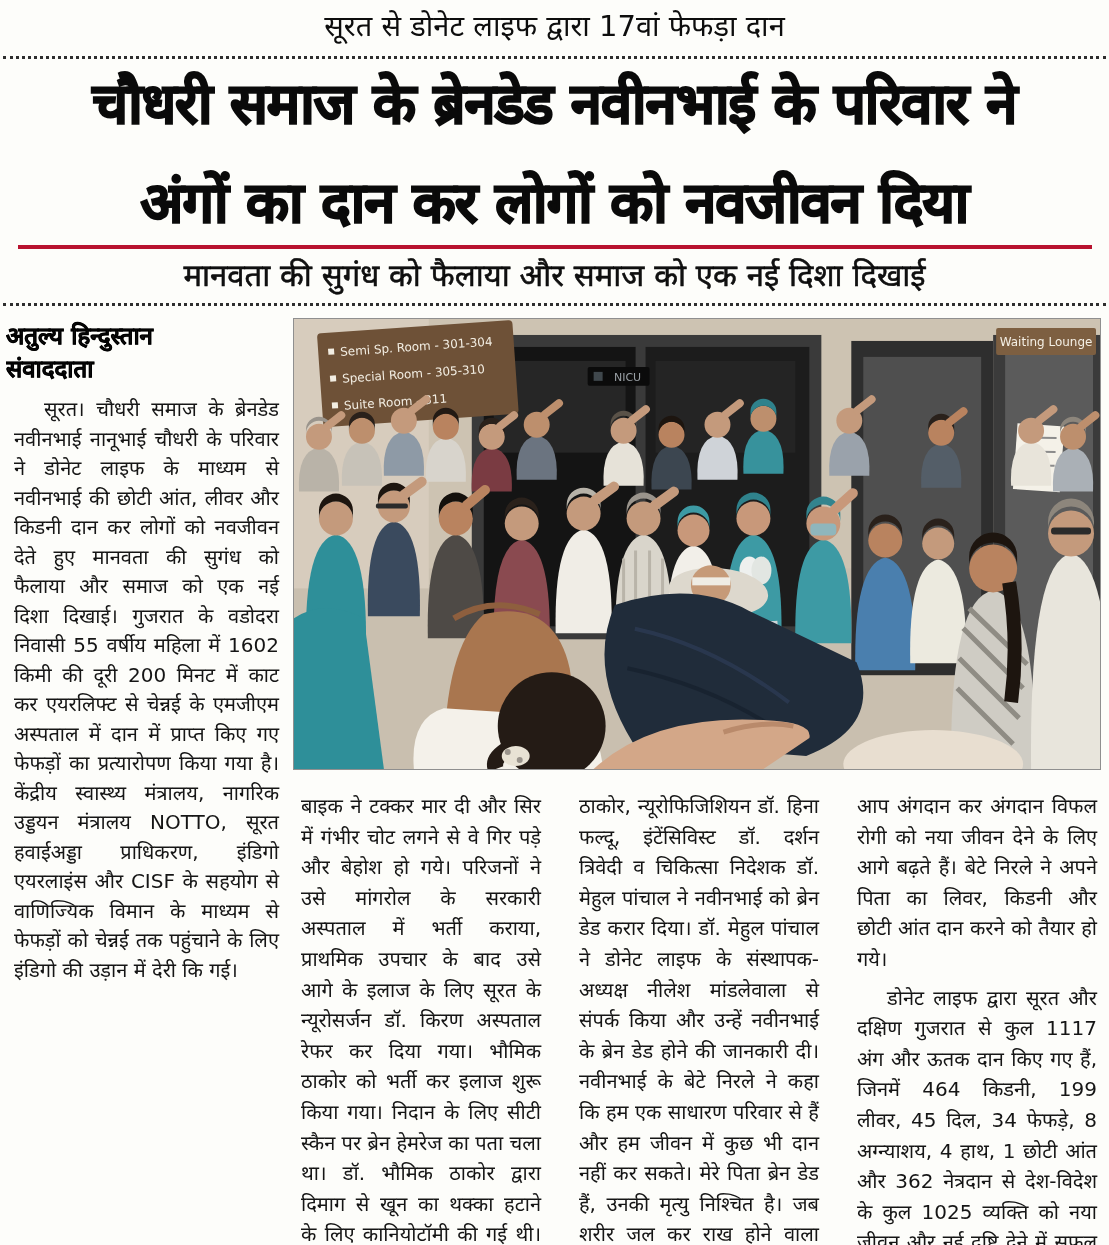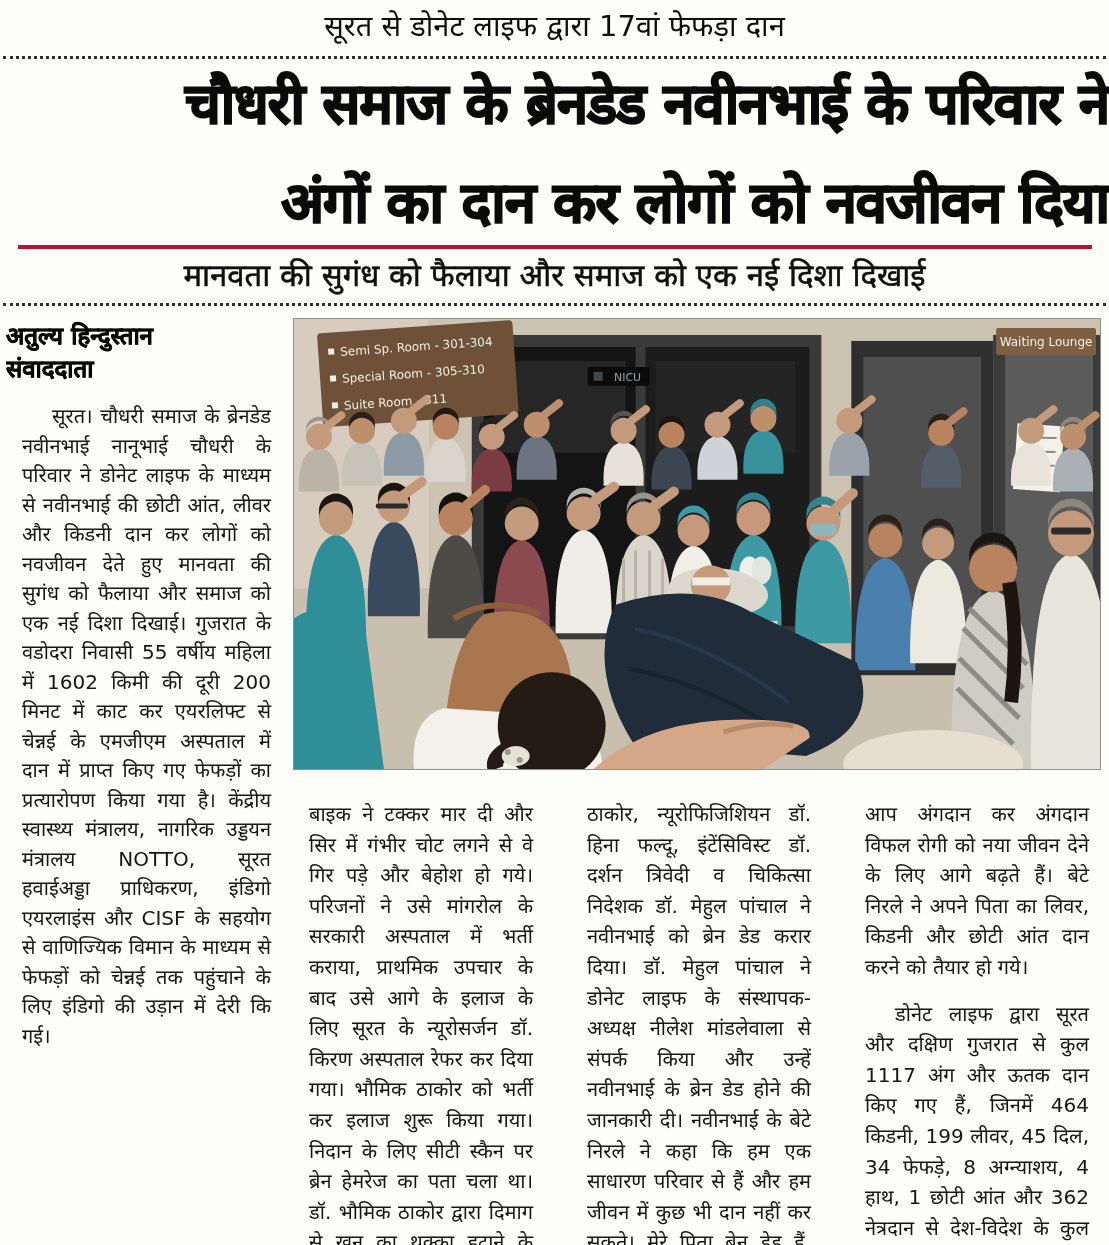--- a/index.html
+++ b/index.html
@@ -9,36 +9,36 @@
     font-family:"DejaVu Sans", sans-serif; color:#111;
   }
   .kicker{
     position:absolute; top:5px; left:0; right:0; text-align:center;
     font-size:29px; font-weight:normal; color:#0d0d0d;
   }
   .dotted-rule{position:absolute; left:3px; right:3px; height:0; border-top:3px dotted #2e2e2e;}
   .dotted-rule.r1{top:56px;}
   .dotted-rule.r2{top:303px;}
   .headline{
-    position:absolute; top:58px; left:0; right:0; text-align:right;
+    position:absolute; top:58px; left:0; right:0; text-align:center;
     font-weight:bold; font-size:56px; line-height:91px; color:#0a0a0a;
     -webkit-text-stroke:1.7px #0a0a0a; letter-spacing:-1px; white-space:nowrap;
   }
   .red-rule{position:absolute; top:245px; left:18px; width:1074px; height:4px; background:#b8122f;}
   .subheadline{
     position:absolute; top:253px; left:0; right:0; text-align:center;
     font-size:31px; font-weight:normal; -webkit-text-stroke:0.5px #000; white-space:nowrap;
   }
   .col1{position:absolute; top:320px; left:6px; width:281px; height:922px; overflow:hidden;}
   .byline{
     text-align:left; font-weight:bold; font-size:24px; line-height:33px;
     margin:0 0 9px 0; -webkit-text-stroke:0.5px #000;
   }
   .body-text{font-size:20px; line-height:29.5px; text-align:justify; color:#151515;}
-  .body-text p{margin:16px;}
+  .body-text p{margin:8px;}
   .body-text p.indent{text-indent:30px;}
   .cols-row .body-text{line-height:30.6px;}
   .photo-frame{
     position:absolute; top:318px; left:293px; width:808px; height:452px;
     border:1px solid #8f8f8f; box-sizing:border-box; background:#c9bfaf;
   }
   .photo-frame svg{display:block; width:100%; height:100%;}
   .cols-row{position:absolute; top:783px; left:293px; width:812px; height:462px; display:flex; gap:22px;}
   .cols-row .col{flex:1; overflow:hidden;}
 </style>

